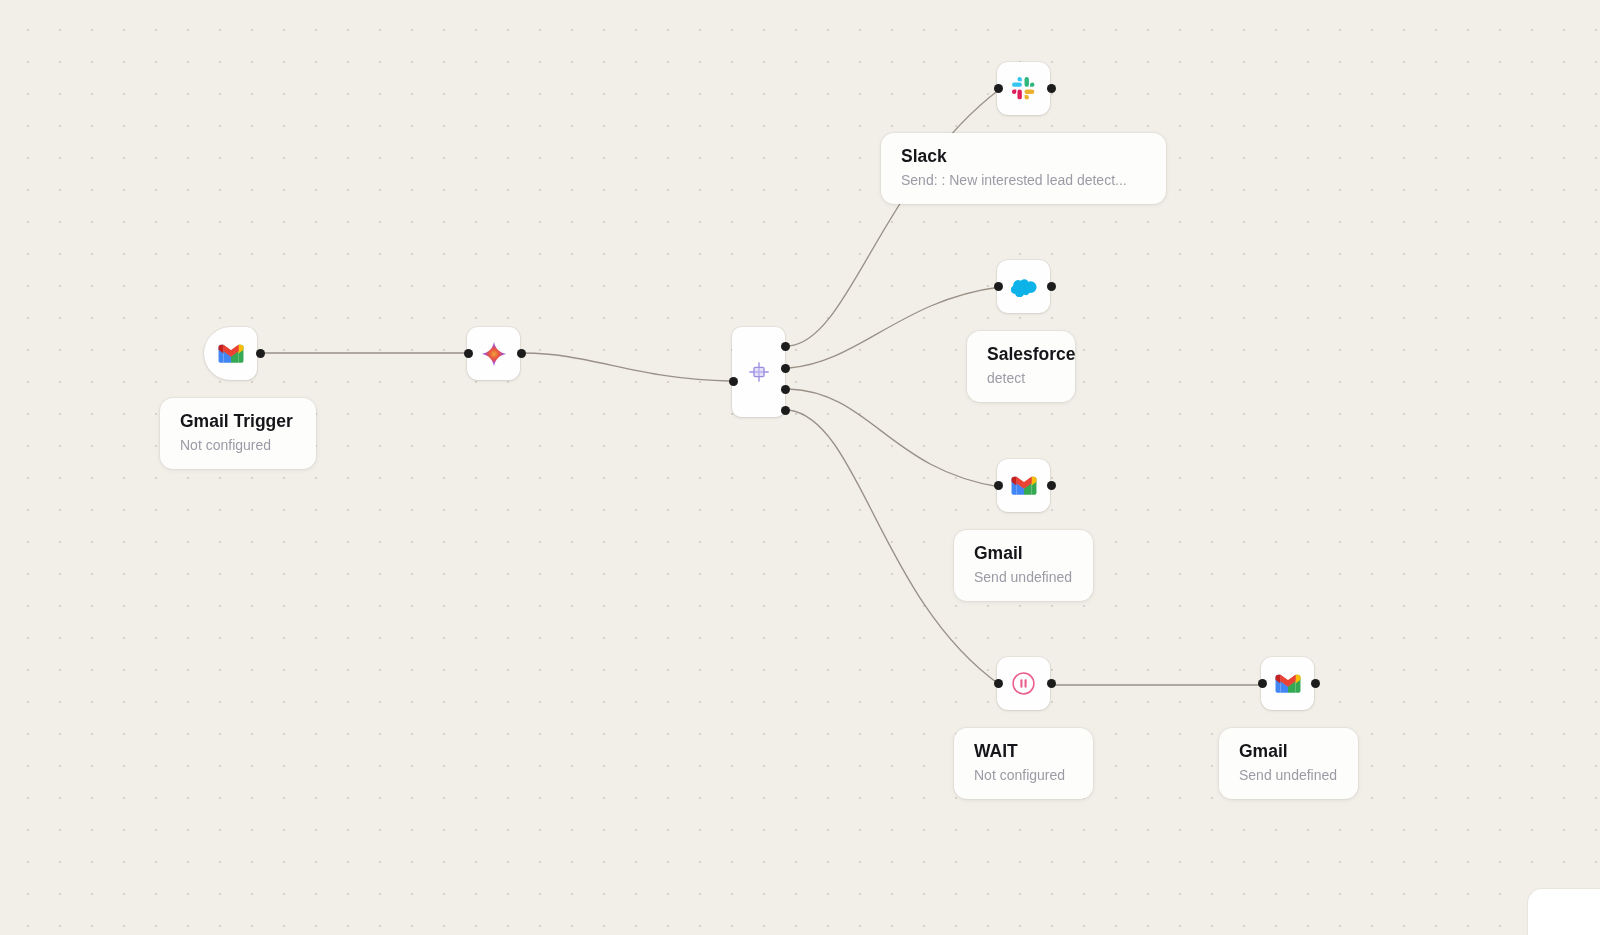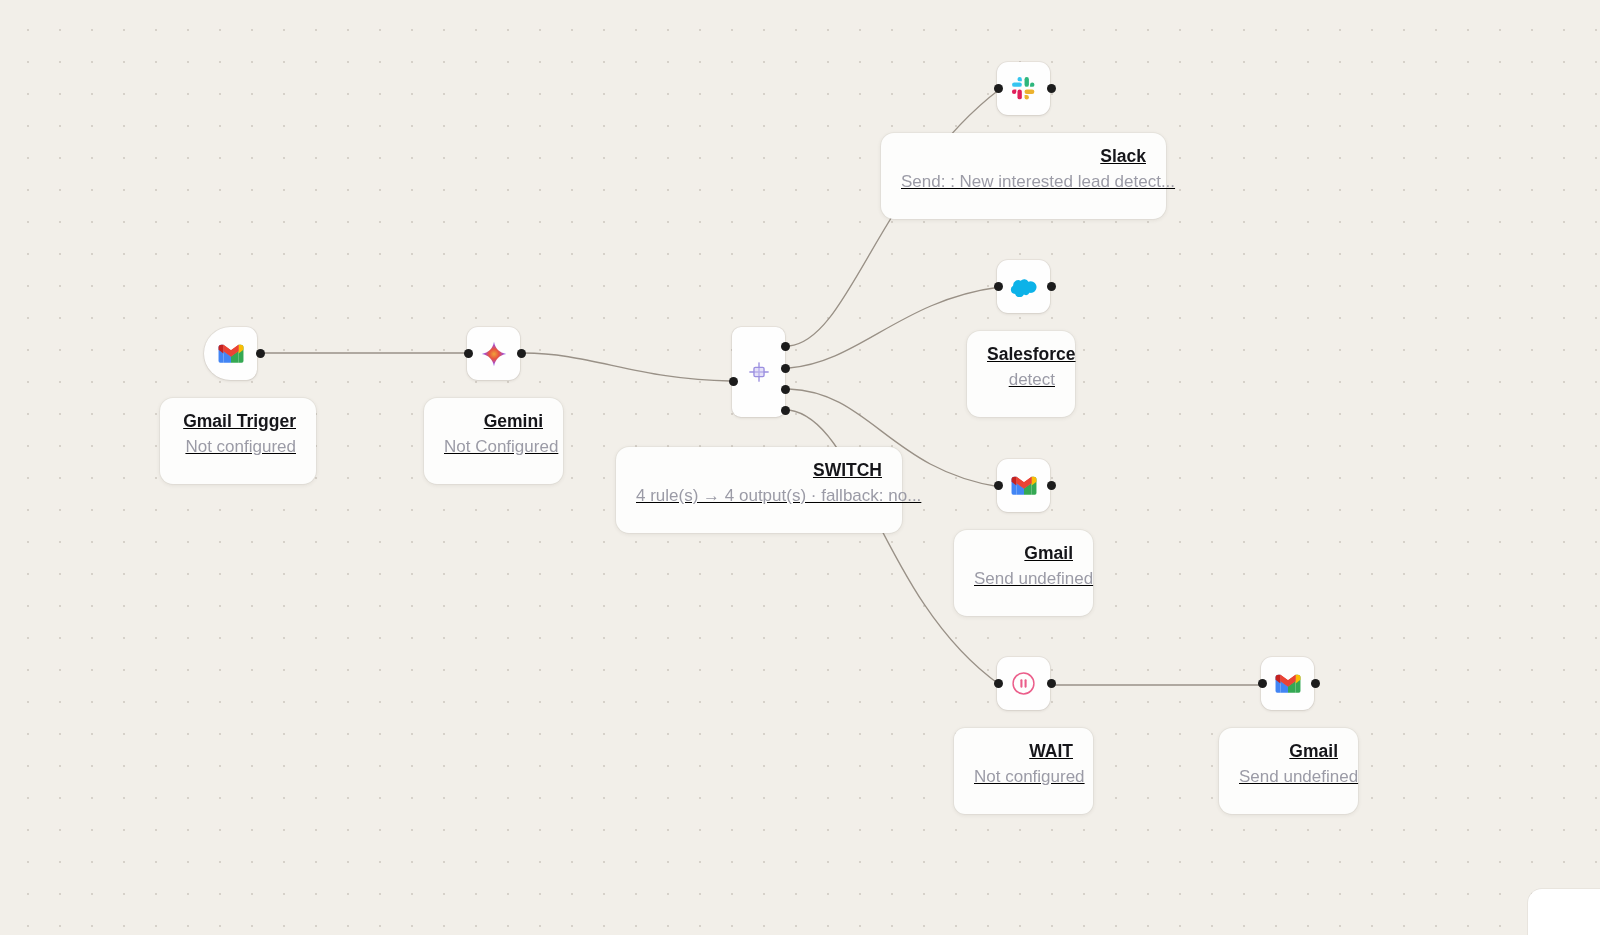--- a/index.html
+++ b/index.html
@@ -63,35 +63,34 @@
     background: #1c1c1c;
     z-index: 6;
   }
 
   
   .card {
     position: absolute;
     background: #fdfdfc;
     border-radius: 13px;
     box-shadow: 0 1px 4px rgba(60,50,40,0.10), 0 0 0 0.8px rgba(120,110,100,0.07);
-    padding: 13px 20px 26px 20px;
-    text-align: right;
+    padding: 13px 20px 15px 20px;
+    text-align: left;
     z-index: 3;
     box-sizing: border-box;
-    text-decoration: underline;
   }
   .card .title {
     font-size: 17.5px;
     font-weight: bold;
     color: #16161a;
     line-height: 1.15;
     white-space: nowrap;
   }
   .card .subtitle {
-    font-size: 17px;
+    font-size: 14px;
     color: #9b9ba6;
     line-height: 1.2;
     margin-top: 6px;
     white-space: nowrap;
   }
 
   
   #corner-panel {
     position: absolute;
     right: -14px;
@@ -159,45 +158,37 @@
             <stop offset="62%" stop-color="#a64bd0"></stop>
             <stop offset="100%" stop-color="#2b7de9"></stop>
           </radialGradient>
         </defs>
         <path d="M16 1 C17.4 9.2 22.8 14.6 31 16 C22.8 17.4 17.4 22.8 16 31 C14.6 22.8 9.2 17.4 1 16 C9.2 14.6 14.6 9.2 16 1 Z" fill="url(#gemGrad)"></path>
       </svg>
     </span>
   </div>
   <div class="port" style="left:464px; top:349px;"></div>
   <div class="port" style="left:517px; top:349px;"></div>
-  <div class="card" style="left:424px; top:398px; width:139px;">
-    <div class="title">Gemini</div>
-    <div class="subtitle">Not Configured</div>
-  </div>
 
   <div class="node tall" style="left:732px; top:327px;">
     <span>
       <svg width="22" height="22" viewBox="0 0 24 24">
         <g stroke="#9b8fe0" stroke-width="1.5" fill="none" stroke-linecap="round">
           <line x1="12" y1="2" x2="12" y2="22"></line>
           <line x1="2" y1="12" x2="22" y2="12"></line>
           <rect x="6.5" y="7" width="11" height="10" rx="1.5" fill="#cdc6f2" fill-opacity="0.55"></rect>
         </g>
       </svg>
     </span>
   </div>
   <div class="port" style="left:729px; top:377px;"></div>
   <div class="port" style="left:781px; top:342px;"></div>
   <div class="port" style="left:781px; top:364px;"></div>
   <div class="port" style="left:781px; top:385px;"></div>
   <div class="port" style="left:781px; top:406px;"></div>
-  <div class="card" style="left:616px; top:447px; width:286px;">
-    <div class="title">SWITCH</div>
-    <div class="subtitle">4 rule(s) → 4 output(s) · fallback: no...</div>
-  </div>
 
   <div class="node" style="left:997px; top:62px;">
     <span>
       <svg width="25" height="25" viewBox="0 0 24 24">
         <path d="M5.1 15.1a2.1 2.1 0 1 1-2.1-2.1h2.1z" fill="#e01e5a"></path>
         <path d="M6.2 15.1a2.1 2.1 0 0 1 4.2 0v5.2a2.1 2.1 0 1 1-4.2 0z" fill="#e01e5a"></path>
         <path d="M8.3 5.1a2.1 2.1 0 1 1 2.1-2.1v2.1z" fill="#36c5f0"></path>
         <path d="M8.3 6.2a2.1 2.1 0 0 1 0 4.2H3.1a2.1 2.1 0 1 1 0-4.2z" fill="#36c5f0"></path>
         <path d="M18.3 8.3a2.1 2.1 0 1 1 2.1 2.1h-2.1z" fill="#2eb67d"></path>
         <path d="M17.2 8.3a2.1 2.1 0 0 1-4.2 0V3.1a2.1 2.1 0 1 1 4.2 0z" fill="#2eb67d"></path>
@@ -253,21 +244,21 @@
     <span>
       <svg width="25" height="25" viewBox="0 0 24 24">
         <circle cx="12" cy="12" r="10" fill="none" stroke="#eb5d8a" stroke-width="1.4"></circle>
         <rect x="9" y="8" width="2" height="8" rx="0.8" fill="#eb5d8a"></rect>
         <rect x="13" y="8" width="2" height="8" rx="0.8" fill="#eb5d8a"></rect>
       </svg>
     </span>
   </div>
   <div class="port" style="left:994px; top:679px;"></div>
   <div class="port" style="left:1047px; top:679px;"></div>
-  <div class="card" style="left:954px; top:728px; width:139px;border-radius:11px;">
+  <div class="card" style="left:954px; top:728px; width:139px;">
     <div class="title">WAIT</div>
     <div class="subtitle">Not configured</div>
   </div>
 
   <div class="node" style="left:1261px; top:657px;">
     <span>
       <svg width="26" height="20" viewBox="0 0 48 36">
         <path d="M3 34 L3 8 L24 23 L45 8 L45 34 Z" fill="#ffffff"></path>
         <path d="M1 6 A5 5 0 0 1 6 1 L10 1 L10 34 L4 34 A3 3 0 0 1 1 31 Z" fill="#4285f4"></path>
         <path d="M47 6 A5 5 0 0 0 42 1 L38 1 L38 34 L44 34 A3 3 0 0 0 47 31 Z" fill="#34a853"></path>

